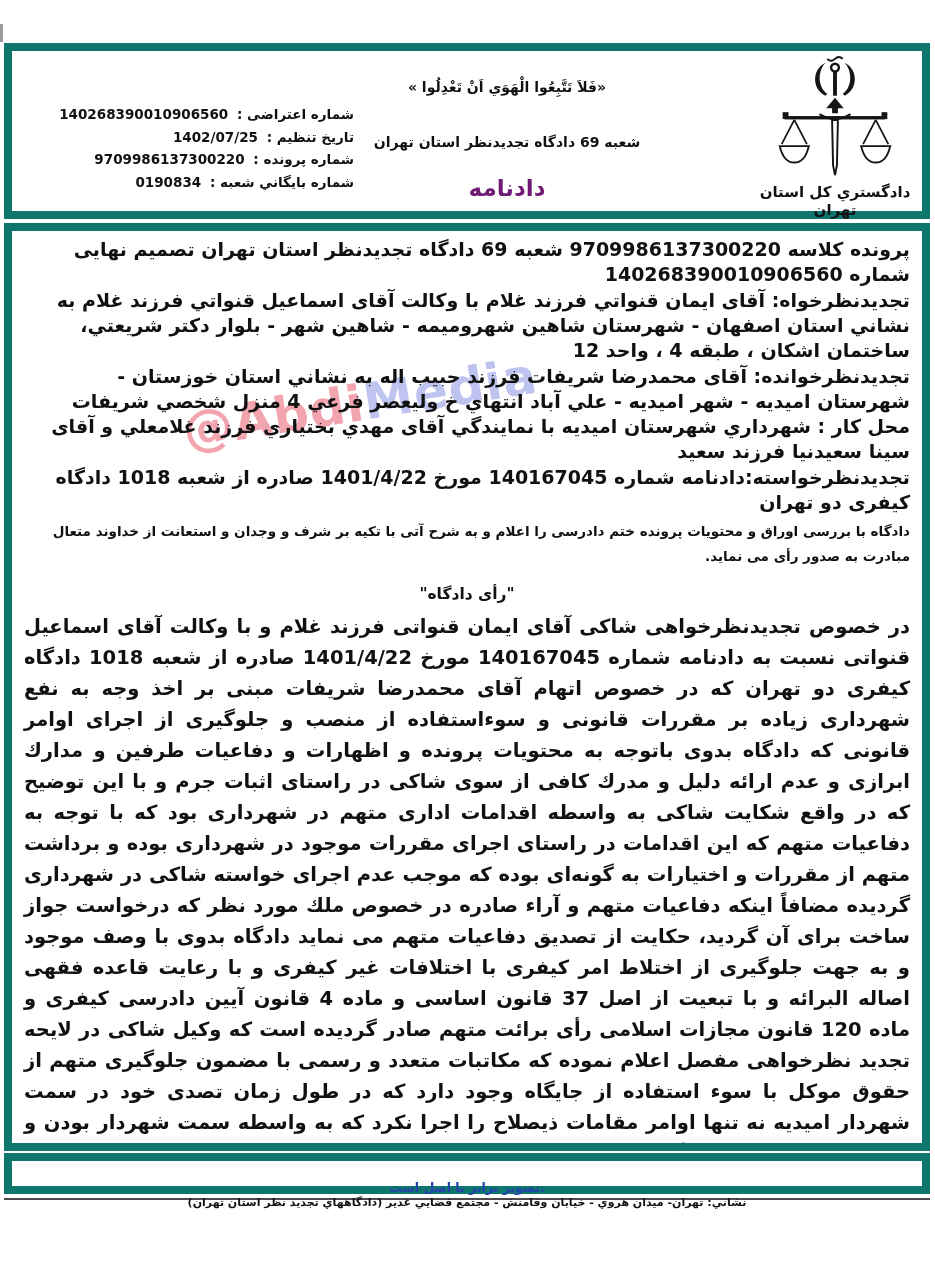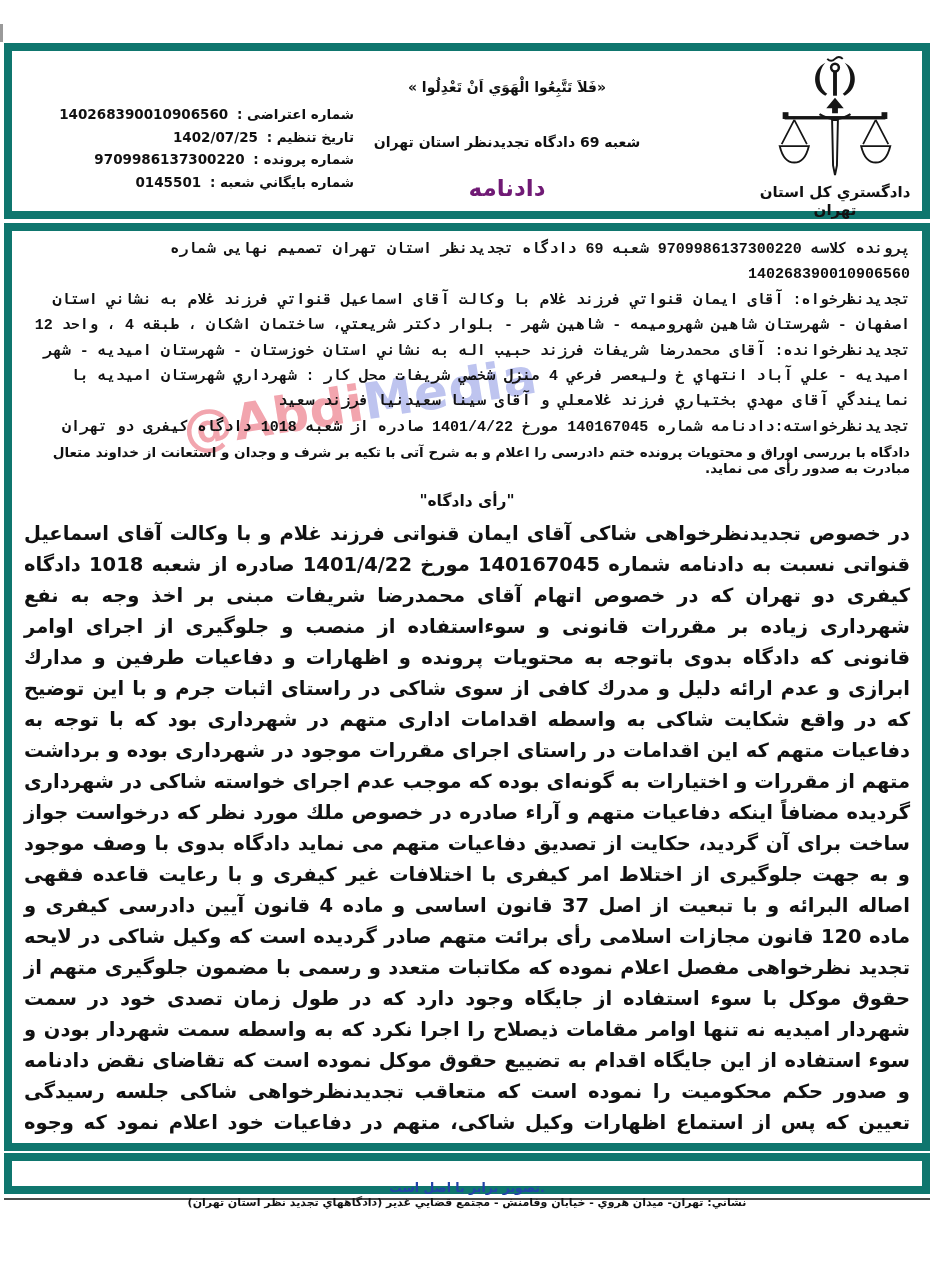--- a/index.html
+++ b/index.html
@@ -27,22 +27,22 @@
   .doc-title { position:absolute; top:124px; left:280px; width:430px; text-align:center;
            font-size:23px; font-weight:bold; }
   .meta-block { position:absolute; top:52px; left:26px; width:316px; direction:rtl;
            font-size:13.5px; font-weight:bold; line-height:22.5px; text-align:right; }
   .meta-line .v { padding-right:4px; }
   .emblem-wrap { position:absolute; top:4px; right:8px; width:158px; text-align:center; }
   .emblem-wrap svg { display:block; margin:0 auto; }
   .org-caption { font-size:15px; font-weight:bold; direction:rtl; margin-top:2px; }
 
   
-  .intro { font-size:15px; font-weight:bold; line-height:25px; text-align:right; margin-bottom:1px;font-family:Liberation Mono, monospace; }
-  .preamble { font-size:13.5px; font-weight:bold; line-height:16px; text-align:right; margin-top:4px; }
+  .intro { font-size:19px; font-weight:bold; line-height:25px; text-align:right; margin-bottom:1px; }
+  .preamble { font-size:13.5px; font-weight:bold; line-height:25px; text-align:right; margin-top:4px; }
   .verdict-heading { text-align:center; font-size:15.5px; font-weight:bold; margin:16px 0 8px 0; }
   .verdict-text { font-size:19.5px; font-weight:bold; line-height:31px;
                   text-align:justify; text-align-last:right; }
 
   
   .watermark { position:absolute; left:188px; top:402px; z-index:1;
                font-size:50px; font-weight:800; letter-spacing:1px;
                transform:rotate(-9deg); transform-origin:left bottom;
                opacity:0.8; white-space:nowrap; }
 
@@ -75,21 +75,21 @@
       <div class="meta-line">
         <span>تاريخ تنظيم :</span>
         <span class="v">1402/07/25</span>
       </div>
       <div class="meta-line">
         <span>شماره پرونده :</span>
         <span class="v">9709986137300220</span>
       </div>
       <div class="meta-line">
         <span>شماره بايگاني شعبه :</span>
-        <span class="v">0145501</span>
+        <span class="v">0190834</span>
       </div>
     </div>
 
     <div class="emblem-wrap">
       <span>
         <svg width="120" height="126" viewBox="0 0 120 130" fill="none" stroke="#151515">
 
           <path d="M52 4 q4 4 8 0 q4 -4 8 0" stroke-width="2" fill="none"></path>
 
           <path d="M50 42 C36 35 36 15 50 8 C42 17 42 33 52 40 Z" fill="#151515" stroke="none"></path>

